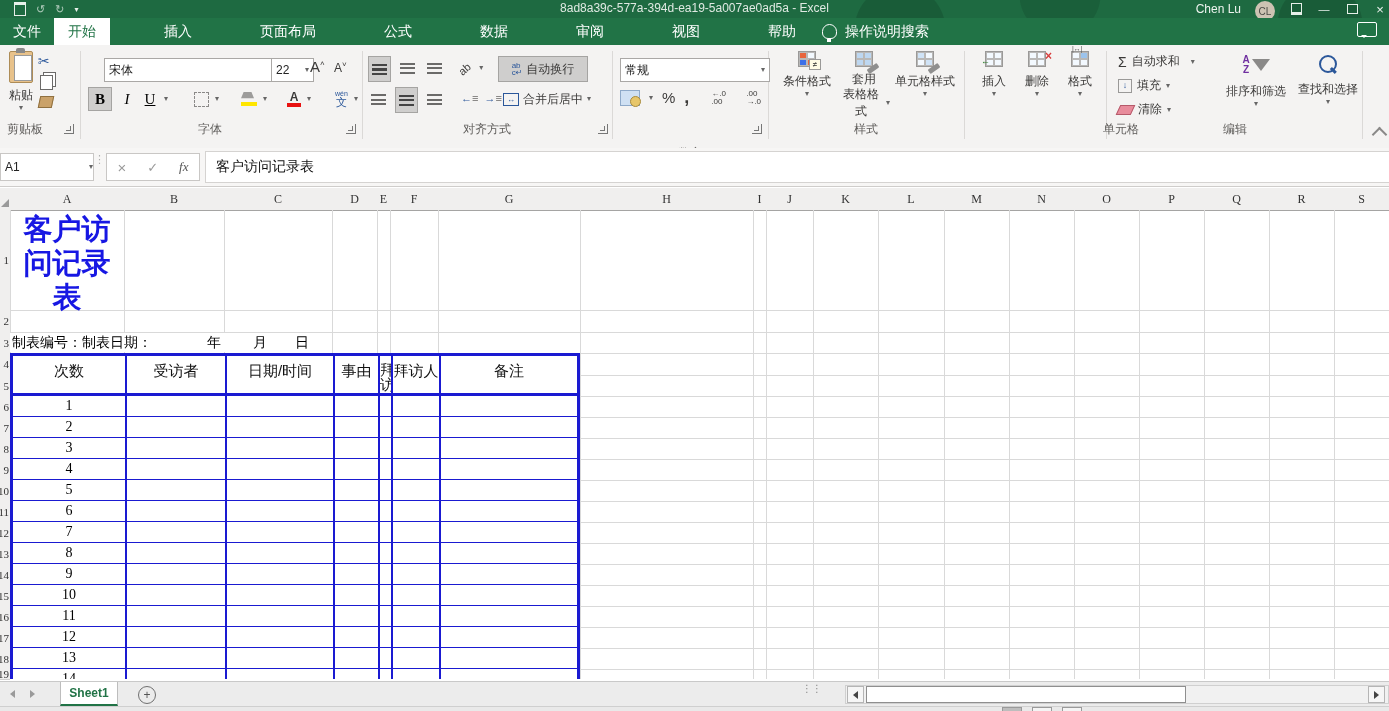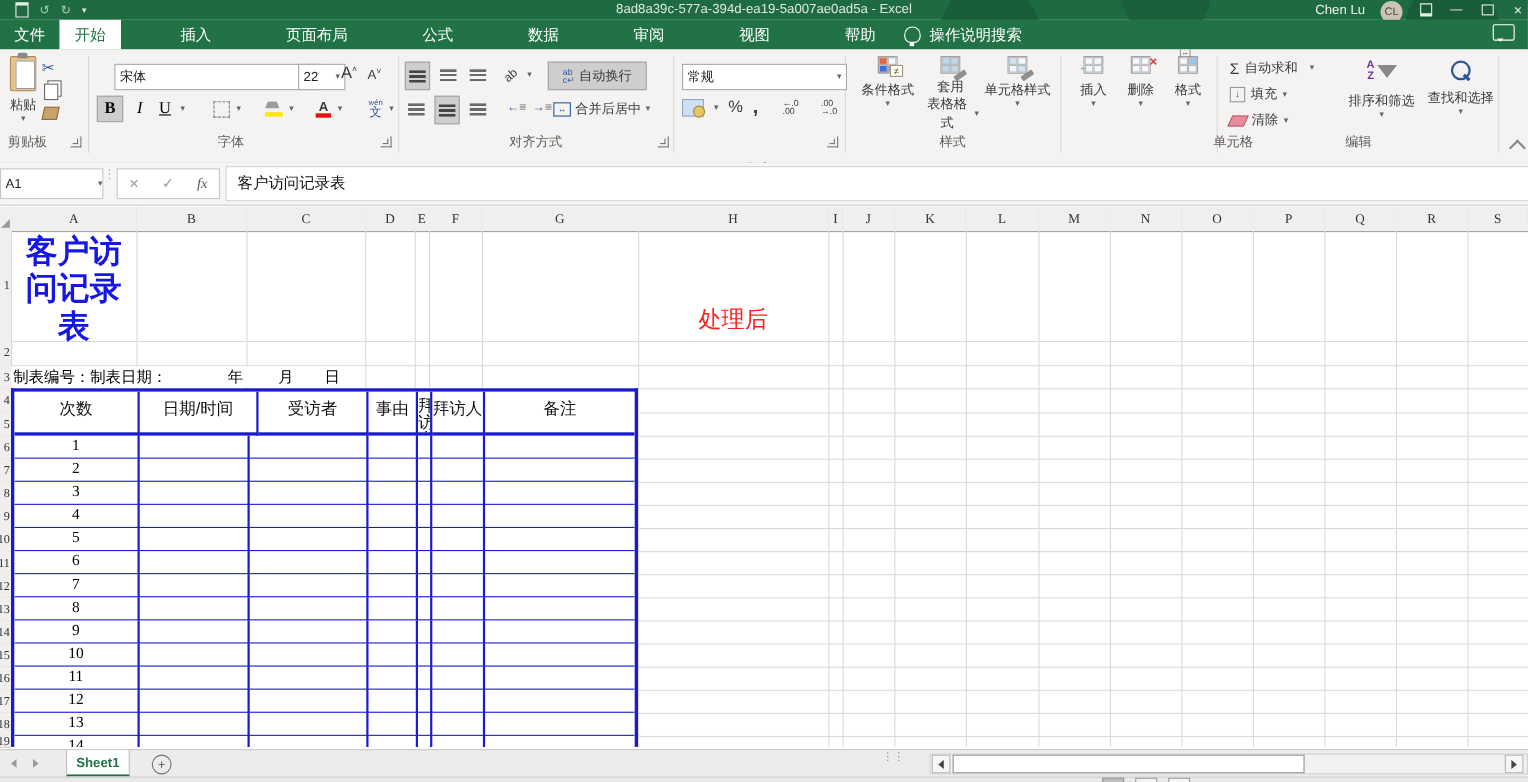--- a/index.html
+++ b/index.html
@@ -490,32 +490,31 @@
       <div class="gl" style="position: absolute; left: 10px; top: 357px; width: 1379px; height: 1px;"></div>
       <div class="gl" style="position: absolute; left: 10px; top: 378px; width: 1379px; height: 1px;"></div>
       <div class="gl" style="position: absolute; left: 10px; top: 399px; width: 1379px; height: 1px;"></div>
       <div class="gl" style="position: absolute; left: 10px; top: 420px; width: 1379px; height: 1px;"></div>
       <div class="gl" style="position: absolute; left: 10px; top: 441px; width: 1379px; height: 1px;"></div>
       <div class="gl" style="position: absolute; left: 10px; top: 462px; width: 1379px; height: 1px;"></div>
       <div class="gl" style="position: absolute; left: 10px; top: 483px; width: 1379px; height: 1px;"></div>
     </div>
 
   <div class="abs sheet-title">客户访问记录表</div>
-  <div class="abs processed">处理后</div>
   <div class="abs metarow">
     <span style="left:2px;">制表编号：制表日期：</span>
     <span style="left:197px;">年</span>
     <span style="left:243px;">月</span>
     <span style="left:285px;">日</span>
   </div>
   <div id="blue-table" class="abs bluetable">
       <div class="trow">
         <div class="tcell" style="width: 114px; height: 40px; padding-top: 6px; border-bottom: 3px solid rgb(26, 26, 209); text-align: center;">次数</div>
+        <div class="tcell" style="width: 100px; height: 40px; padding-top: 6px; border-bottom: 3px solid rgb(26, 26, 209);">受访者</div>
         <div class="tcell" style="width: 108px; height: 40px; padding-top: 6px; border-bottom: 3px solid rgb(26, 26, 209);">日期/时间</div>
-        <div class="tcell" style="width: 100px; height: 40px; padding-top: 6px; border-bottom: 3px solid rgb(26, 26, 209);">受访者</div>
         <div class="tcell" style="width: 45px; height: 40px; padding-top: 6px; border-bottom: 3px solid rgb(26, 26, 209);">事由</div>
         <div class="tcell" style="width: 13px; height: 40px; padding-top: 6px; border-bottom: 3px solid rgb(26, 26, 209); word-break: break-all; line-height: 15px; justify-content: flex-start;">拜访人</div>
         <div class="tcell" style="width: 48px; height: 40px; padding-top: 6px; border-bottom: 3px solid rgb(26, 26, 209);">拜访人</div>
         <div class="tcell last" style="width: 136px; height: 40px; padding-top: 6px; border-bottom: 3px solid rgb(26, 26, 209);">备注</div>
       </div>
       <div class="trow">
         <div class="dcell" style="width: 114px; height: 21px;">1</div>
         <div class="dcell" style="width: 100px; height: 21px;"></div>
         <div class="dcell" style="width: 108px; height: 21px;"></div>
         <div class="dcell" style="width: 45px; height: 21px;"></div>

